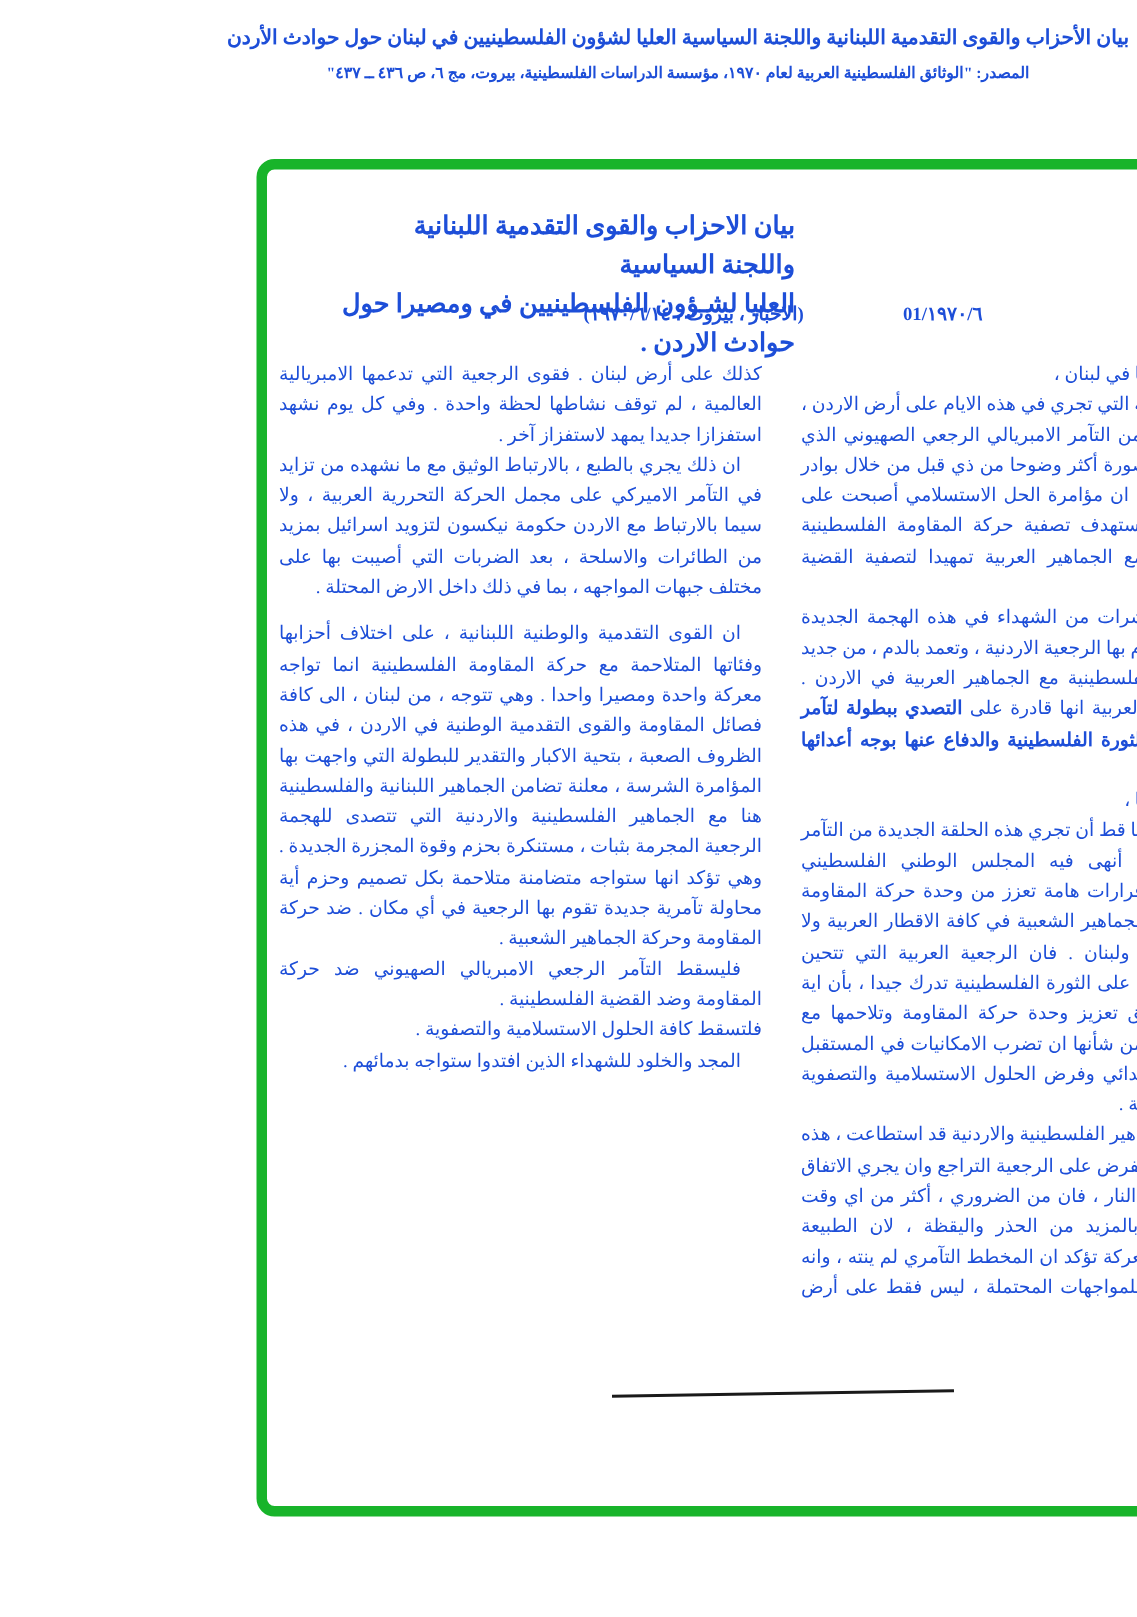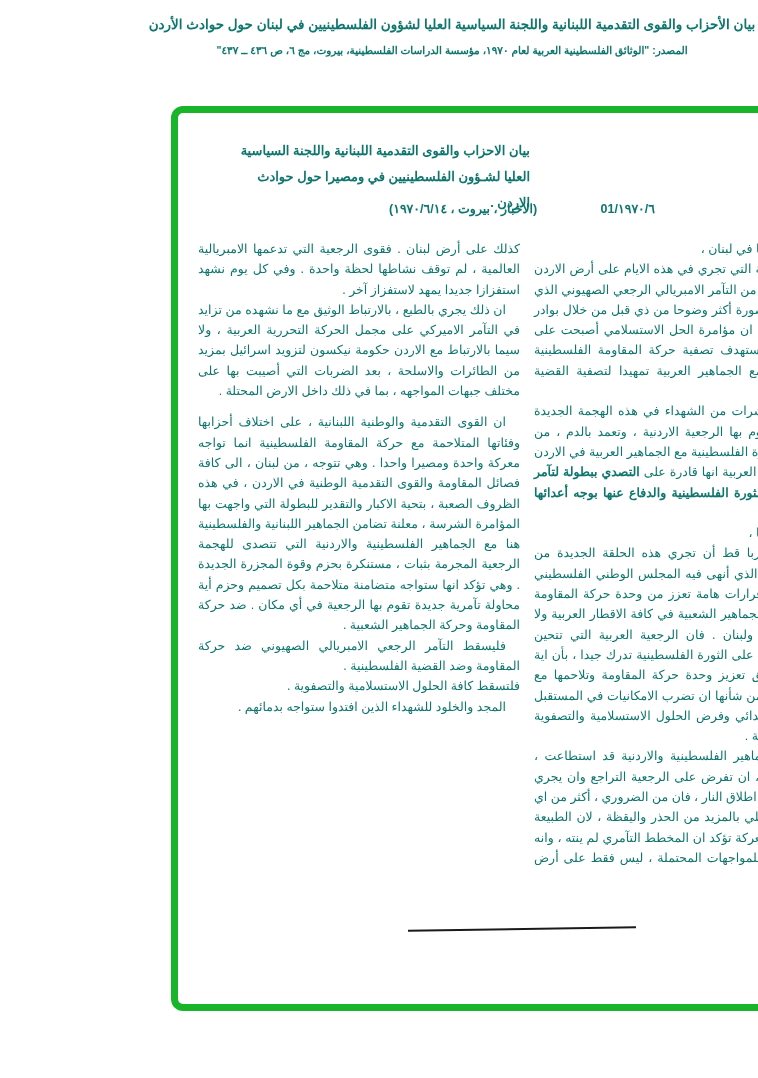--- a/index.html
+++ b/index.html
@@ -1,52 +1,52 @@
 <!DOCTYPE html>
 <html lang="ar" dir="rtl"><head>
 <meta charset="utf-8">
 <style>
   html,body{margin:0;padding:0;background:#ffffff;}
   .page{
     position:relative;
     width:612px;height:1078px;
     background:#ffffff;
-    font-family:Liberation Sans, sans-serif;
-    color:#0f766e;
+    font-family:Liberation Serif, serif;
+    color:#1d4ed8;
     direction:rtl;
     overflow:hidden;
   }
   
   .outer-header{position:absolute;top:14px;left:0;right:0;text-align:center;}
   .outer-title{font-size:13.5px;font-weight:bold;letter-spacing:0;line-height:22px;}
   .outer-source{font-size:10.5px;font-weight:bold;margin-top:7px;line-height:14px;}
   
   .annotation-box{
     position:absolute;left:25px;top:106px;
     width:683px;height:891px;
     border:7px solid #18b42a;
     border-radius:12px;
   }
   .overshoot{position:absolute;background:#18b42a;}
   .overshoot.tr{left:712px;top:96px;width:7px;height:14px;}
   .overshoot.br{left:709px;top:1004px;width:7px;height:16px;}
   
   .doc-title{
     position:absolute;top:138px;right:228px;width:306px;
-    font-size:13px;font-weight:bold;line-height:26px;
+    font-size:17px;font-weight:bold;line-height:26px;
     text-align:right;
   }
   .doc-meta{
     position:absolute;top:201px;left:243px;width:266px;
     display:flex;justify-content:space-between;align-items:baseline;
     font-size:12.5px;font-weight:bold;
   }
   .col{position:absolute;top:239px;font-size:12.5px;line-height:20.3px;}
   .col-right{left:388px;width:314px;}
-  .col-left{left:40px;width:322px;margin-left:12px;}
+  .col-left{left:40px;width:322px;}
   .col p{
     margin:0;text-align:justify;text-justify:inter-word;
     text-indent:14px;direction:rtl;
   }
   .col p.no-indent{text-indent:0;}
   .col p.gap-top{margin-top:11px;}
   .emph{font-weight:bold;}
   .footnote-divider{
     position:absolute;top:928px;left:262px;width:228px;height:0;
     border-top:2px solid #1a1a1a;transform:rotate(-0.9deg);

